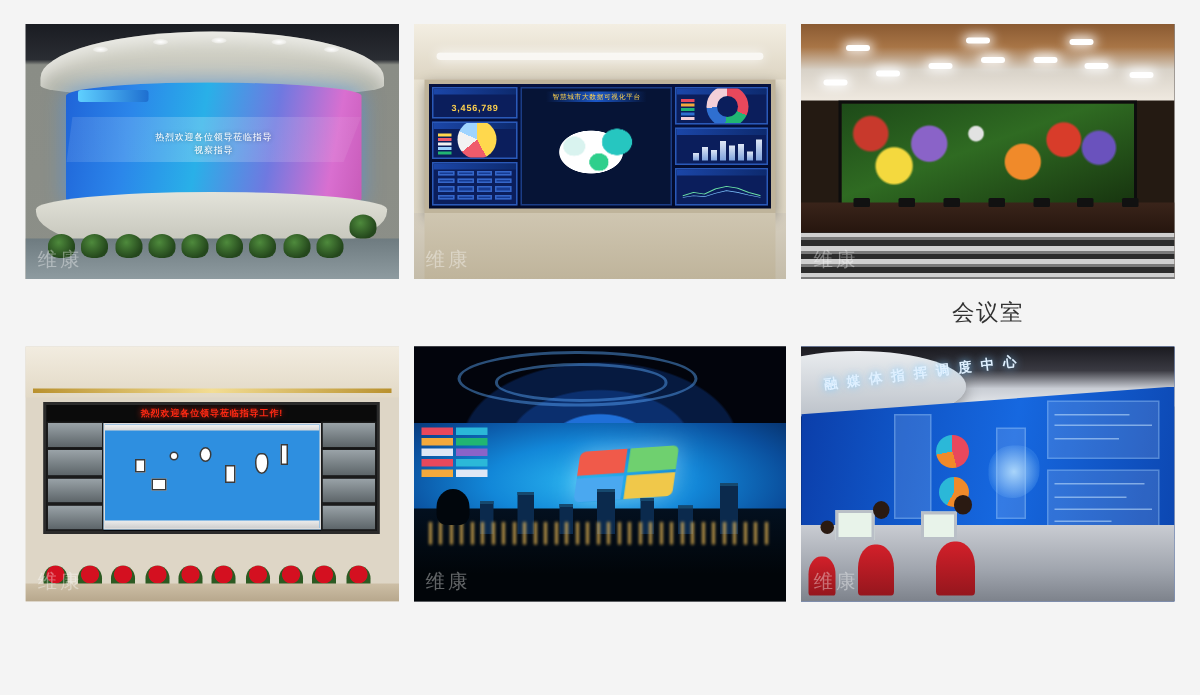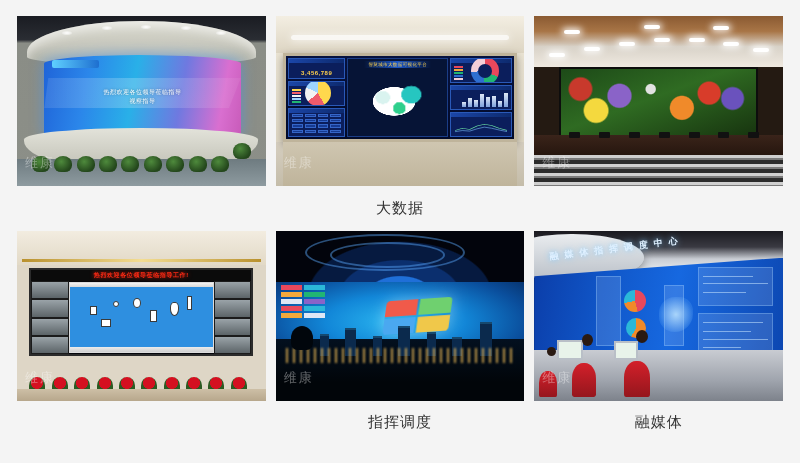--- a/index.html
+++ b/index.html
@@ -29,21 +29,21 @@
   }
   .caption {
     flex: 1;
     display: flex; align-items: center; justify-content: center;
     font-size: 15px;
     color: #333333;
     letter-spacing: 1px;
     font-weight: 400;
   }
   .wm {
-    position: absolute; left: 8px; bottom: 14px;
+    position: absolute; left: 8px; bottom: 4px;
     font-size: 13px; color: rgba(255,255,255,0.38);
     letter-spacing: 2px; z-index: 40; pointer-events: none;
   }
 
   
   .c1 { background: linear-gradient(#1a1c22 0%, #2a2d33 14%, #8a8d86 16%, #8c8f88 100%); }
   .c1-ceil {
     position: absolute; left: 4%; top: 3%; width: 92%; height: 26%;
     background: linear-gradient(180deg,#d9d9cf 0%, #c8c8bd 55%, #aeb0a4 100%);
     border-radius: 50% / 70% 70% 18% 18%;
@@ -354,21 +354,20 @@
                 <polyline points="0,34 14,30 28,32 42,24 56,18 70,22 84,28 100,34" fill="none" stroke="#7fc4ff" stroke-width="1.4"></polyline>
               </svg>
             </div>
           </div>
 
         </div>
       </div>
       <div class="c2-deskrow"></div>
       <div class="wm">维康</div>
     </div>
-    <div class="caption">大数据</div>
   </div>
 
   <div class="card">
     <div class="photo c3">
       <div class="c3-ceil"></div>
       <div class="c3-light" style="left:6%;top:22%"></div>
       <div class="c3-light" style="left:20%;top:18%"></div>
       <div class="c3-light" style="left:34%;top:15%"></div>
       <div class="c3-light" style="left:48%;top:13%"></div>
       <div class="c3-light" style="left:62%;top:13%"></div>
@@ -382,20 +381,21 @@
       <div class="c3-mic" style="left:14%"></div>
       <div class="c3-mic" style="left:26%"></div>
       <div class="c3-mic" style="left:38%"></div>
       <div class="c3-mic" style="left:50%"></div>
       <div class="c3-mic" style="left:62%"></div>
       <div class="c3-mic" style="left:74%"></div>
       <div class="c3-mic" style="left:86%"></div>
       <div class="c3-rows"></div>
       <div class="wm">维康</div>
     </div>
+    <div class="caption">会议室</div>
   </div>
 
   <div class="card">
     <div class="photo c4">
       <div class="c4-ceil"></div>
       <div class="c4-gold"></div>
       <div class="c4-wall">
         <div class="c4-led">热烈欢迎各位领导莅临指导工作!</div>
         <div class="c4-cams l">
           <div></div>
@@ -465,21 +465,20 @@
       <div class="bldg" style="left:28%;width:11px;height:28px"></div>
       <div class="bldg" style="left:39%;width:9px;height:20px"></div>
       <div class="bldg" style="left:49%;width:12px;height:30px"></div>
       <div class="bldg" style="left:61%;width:9px;height:24px"></div>
       <div class="bldg" style="left:71%;width:10px;height:19px"></div>
       <div class="bldg" style="left:82%;width:12px;height:34px"></div>
       <div class="c5-glow"></div>
       <div class="c5-person"></div>
       <div class="wm">维康</div>
     </div>
-    <div class="caption">指挥调度</div>
   </div>
 
   <div class="card">
     <div class="photo c6">
       <div class="c6-ceil"></div>
       <div class="c6-ring2"></div>
       <div class="c6-wall">
         <div class="c6-pie"></div>
         <div class="c6-pie2"></div>
         <div class="c6-map"></div>
@@ -500,16 +499,15 @@
       <div class="monitor" style="left:9%;width:26px;height:20px"></div>
       <div class="monitor" style="left:32%;width:24px;height:19px"></div>
       <div class="person" style="left:2%;width:18px;height:26px"></div>
       <div class="head" style="left:5%;bottom:26%;width:9px;height:9px"></div>
       <div class="person" style="left:15%;width:24px;height:34px"></div>
       <div class="head" style="left:19%;bottom:32%;width:11px;height:12px"></div>
       <div class="person" style="left:36%;width:26px;height:36px"></div>
       <div class="head" style="left:41%;bottom:34%;width:12px;height:13px"></div>
       <div class="wm">维康</div>
     </div>
-    <div class="caption">融媒体</div>
   </div>
 
 </div>
 
 </body></html>

